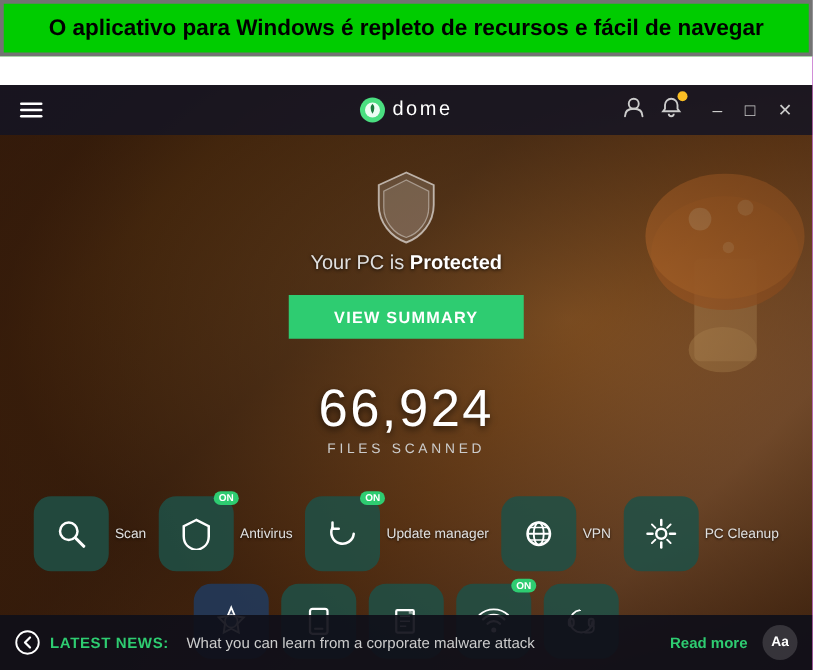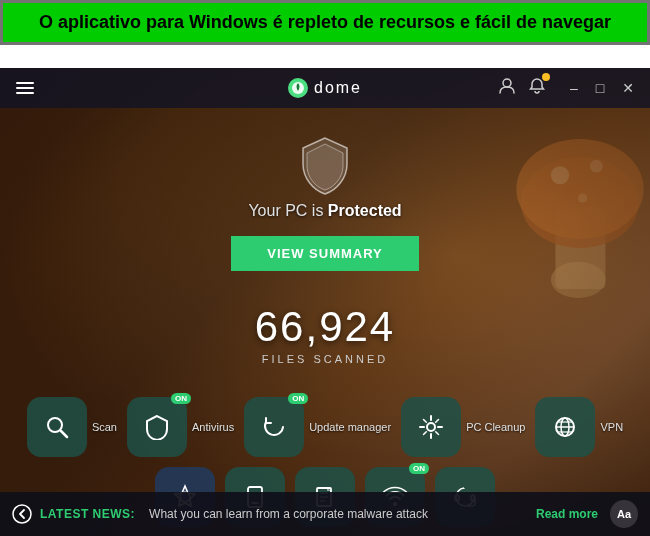--- a/index.html
+++ b/index.html
@@ -391,47 +391,47 @@
           <path d="M5 4v5h5" stroke="#fff" stroke-width="2" stroke-linecap="round" stroke-linejoin="round"></path>
         </svg>
         <div class="on-badge">ON</div>
       </div>
       <span class="feature-label">Update manager</span>
     </div>
 
     <div class="feature-item">
       <div class="feature-icon-wrap">
         <svg width="26" height="26" viewBox="0 0 26 26" fill="none">
+          <circle cx="13" cy="13" r="9" stroke="#fff" stroke-width="2"></circle>
+          <ellipse cx="13" cy="13" rx="4" ry="9" stroke="#fff" stroke-width="1.5"></ellipse>
+          <line x1="4" y1="13" x2="22" y2="13" stroke="#fff" stroke-width="1.5"></line>
+          <line x1="5" y1="8" x2="21" y2="8" stroke="#fff" stroke-width="1.2"></line>
+          <line x1="5" y1="18" x2="21" y2="18" stroke="#fff" stroke-width="1.2"></line>
+        </svg>
+      </div>
+      <span class="feature-label">VPN</span>
+    </div>
+
+    <div class="feature-item">
+      <div class="feature-icon-wrap">
+        <svg width="26" height="26" viewBox="0 0 26 26" fill="none">
           <line x1="13" y1="2" x2="13" y2="6" stroke="#fff" stroke-width="2" stroke-linecap="round"></line>
           <line x1="13" y1="20" x2="13" y2="24" stroke="#fff" stroke-width="2" stroke-linecap="round"></line>
           <line x1="2" y1="13" x2="6" y2="13" stroke="#fff" stroke-width="2" stroke-linecap="round"></line>
           <line x1="20" y1="13" x2="24" y2="13" stroke="#fff" stroke-width="2" stroke-linecap="round"></line>
           <circle cx="13" cy="13" r="4" stroke="#fff" stroke-width="2"></circle>
           <line x1="5.5" y1="5.5" x2="8.3" y2="8.3" stroke="#fff" stroke-width="1.5" stroke-linecap="round"></line>
           <line x1="17.7" y1="17.7" x2="20.5" y2="20.5" stroke="#fff" stroke-width="1.5" stroke-linecap="round"></line>
           <line x1="20.5" y1="5.5" x2="17.7" y2="8.3" stroke="#fff" stroke-width="1.5" stroke-linecap="round"></line>
           <line x1="8.3" y1="17.7" x2="5.5" y2="20.5" stroke="#fff" stroke-width="1.5" stroke-linecap="round"></line>
         </svg>
       </div>
       <span class="feature-label">PC Cleanup</span>
     </div>
 
-    <div class="feature-item">
-      <div class="feature-icon-wrap">
-        <svg width="26" height="26" viewBox="0 0 26 26" fill="none">
-          <circle cx="13" cy="13" r="9" stroke="#fff" stroke-width="2"></circle>
-          <ellipse cx="13" cy="13" rx="4" ry="9" stroke="#fff" stroke-width="1.5"></ellipse>
-          <line x1="4" y1="13" x2="22" y2="13" stroke="#fff" stroke-width="1.5"></line>
-          <line x1="5" y1="8" x2="21" y2="8" stroke="#fff" stroke-width="1.2"></line>
-          <line x1="5" y1="18" x2="21" y2="18" stroke="#fff" stroke-width="1.2"></line>
-        </svg>
-      </div>
-      <span class="feature-label">VPN</span>
-    </div>
-
   </div>
 
   <div class="features-grid-2">
 
     <div class="feature-item">
       <div class="feature-icon-wrap" style="background:rgba(30,60,100,0.8);">
         <svg width="26" height="26" viewBox="0 0 26 26" fill="none">
           <polygon points="13,2 16,9 23,10 18,15 19,22 13,19 7,22 8,15 3,10 10,9" stroke="#fff" stroke-width="1.5" fill="rgba(255,255,255,0.1)"></polygon>
           <circle cx="13" cy="13" r="5" stroke="#fff" stroke-width="1.2" fill="rgba(100,180,255,0.3)"></circle>
         </svg>

